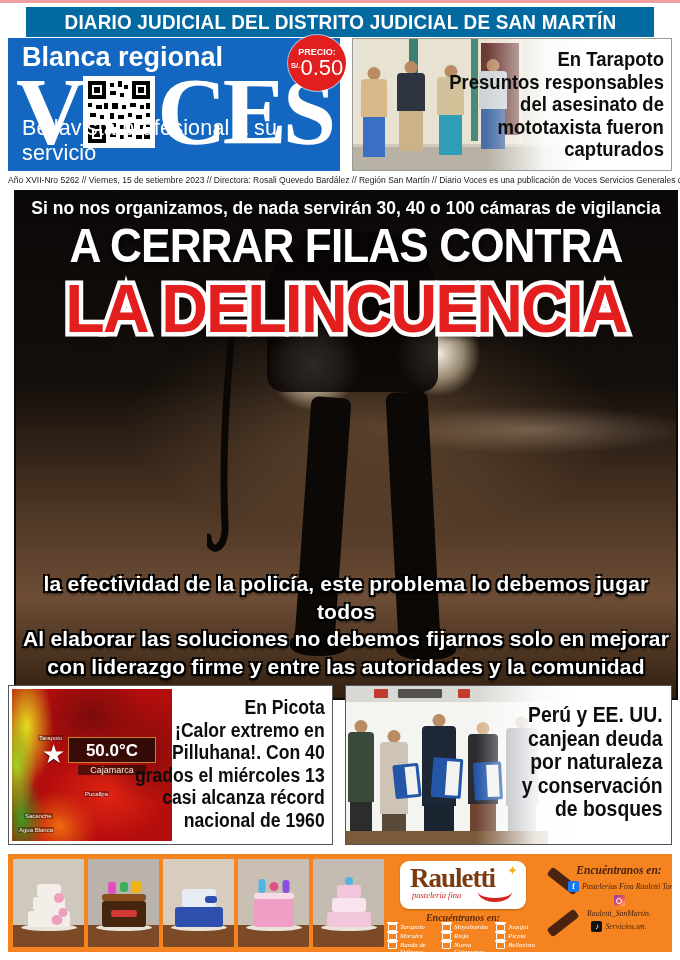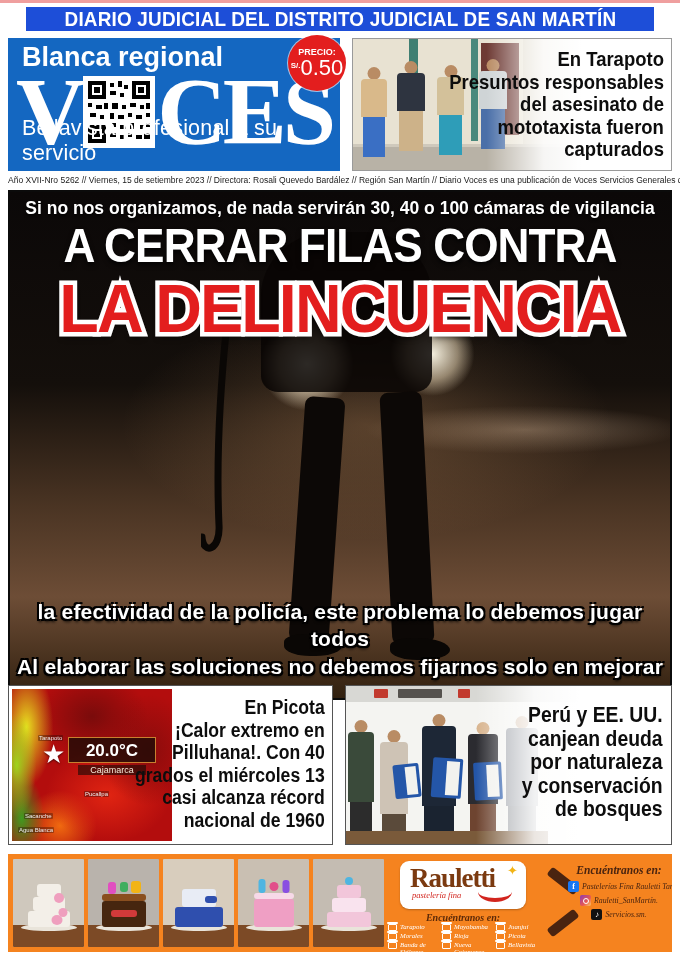--- a/index.html
+++ b/index.html
@@ -6,22 +6,22 @@
   html,body { background:#e9e9e9; }
   .page {
     position:relative; width:680px; height:960px; margin:0 auto;
     background:#ffffff; overflow:hidden;
     font-family:"Liberation Sans", sans-serif;
   }
   .topline { position:absolute; top:0; left:0; right:0; height:3px; background:#ef9f9f; }
 
   
   .banner {
-    position:absolute; top:7px; left:26px; right:26px; height:24px;
-    background:#1d4ed8; display:flex; align-items:center; justify-content:center;
+    position:absolute; top:7px; left:26px; right:26px; height:30px;
+    background:#0369a1; display:flex; align-items:center; justify-content:center;
   }
   .banner span {
     color:#fff; font-weight:bold; font-size:19.5px; letter-spacing:.2px;
     transform:scaleX(.97); white-space:nowrap;
   }
 
   
   .logo-box { position:absolute; top:38px; left:8px; width:332px; height:133px; background:#1467c1; }
   .tagline-top { position:absolute; top:4px; left:14px; color:#fff; font-weight:bold; font-size:27px; }
   .title-row { position:absolute; top:34px; left:8px; display:flex; align-items:center; }
@@ -59,21 +59,21 @@
     position:absolute; top:9px; right:7px; text-align:right; color:#0d0d0d;
     font-weight:bold; font-size:21px; line-height:22.5px;
     transform:scaleX(.88); transform-origin:right center; white-space:nowrap;
   }
 
   
   .info-line { position:absolute; top:175px; left:8px; right:8px; font-size:8.5px; color:#1a1a1a; white-space:nowrap; }
 
   
   .main-story {
-    position:absolute; top:190px; left:8px; width:664px; height:510px;
+    position:absolute; top:190px; left:14px; width:664px; height:510px;
     border:2px solid #0b0b0b; overflow:hidden;
     background:
       radial-gradient(circle 62px at 45% 34%, rgba(255,250,233,.98), rgba(255,238,206,.55) 45%, rgba(255,238,206,0) 75%),
       radial-gradient(circle 56px at 64% 32%, rgba(255,250,233,.95), rgba(255,236,200,.5) 45%, rgba(255,236,200,0) 75%),
       radial-gradient(ellipse 340px 160px at 54% 46%, rgba(205,150,100,.30), rgba(205,150,100,0) 72%),
       radial-gradient(ellipse 200px 30px at 78% 47%, rgba(230,200,170,.35), rgba(230,200,170,0) 80%),
       linear-gradient(to bottom, #0b0808 0%, #140f0b 38%, #4a3423 62%, #6d4d36 80%, #31200f 100%);
   }
   .torso-sil { position:absolute; left:38%; top:40px; width:26%; height:160px; background:rgba(8,5,4,.85); border-radius:40% 40% 10% 10%; }
   .leg { position:absolute; background:#0c0806; border-radius:8px; }
@@ -313,28 +313,29 @@
     <div class="foot r"></div>
     <div class="kicker">Si no nos organizamos, de nada servirán 30, 40 o 100 cámaras de vigilancia</div>
     <div class="h1">A CERRAR FILAS CONTRA</div>
     <div class="h2wrap">
       <span class="h2 outline">LA DELINCUENCIA</span>
       <span class="h2 fill">LA DELINCUENCIA</span>
     </div>
     <div class="deck">
       <div>la efectividad de la policía, este problema lo debemos jugar todos</div>
       <div>Al elaborar las soluciones no debemos fijarnos solo en mejorar</div>
+      <div>con liderazgo firme y entre las autoridades y la comunidad</div>
     </div>
   </div>
 
   <div class="story-weather">
     <div class="weather-map">
       <div class="wm-city" style="left:26px; top:46px;">Tarapoto</div>
       <div class="wm-star">★</div>
-      <div class="wm-temp">20.0°C</div>
+      <div class="wm-temp">50.0°C</div>
       <div class="wm-station">Cajamarca</div>
       <div class="wm-city" style="left:72px; top:102px;">Pucallpa</div>
       <div class="wm-city" style="left:12px; top:124px;">Sacanche</div>
       <div class="wm-city" style="left:6px; top:138px;">Agua Blanca</div>
     </div>
     <div class="headline-weather">
       <div>En Picota</div>
       <div>¡Calor extremo en</div>
       <div>Pilluhana!. Con 40</div>
       <div>grados el miércoles 13</div>
@@ -491,21 +492,21 @@
     </div>
 
     <div class="chevron"></div>
 
     <div class="social">
       <div class="social-label">Encuéntranos en:</div>
       <div class="social-row">
         <span class="si fb">f</span>
         <span class="handle">Pastelerías Fina Rauletti Tarapoto</span>
       </div>
-      <div class="social-row" style="justify-content:center;">
+      <div class="social-row" style="justify-content:center;flex-direction:column;">
         <span class="si ig"></span>
         <span class="handle">Rauletti_SanMartín.</span>
       </div>
       <div class="social-row" style="justify-content:center;">
         <span class="si tk">♪</span>
         <span class="handle">Servicios.sm.</span>
       </div>
     </div>
   </div>
 </div>

